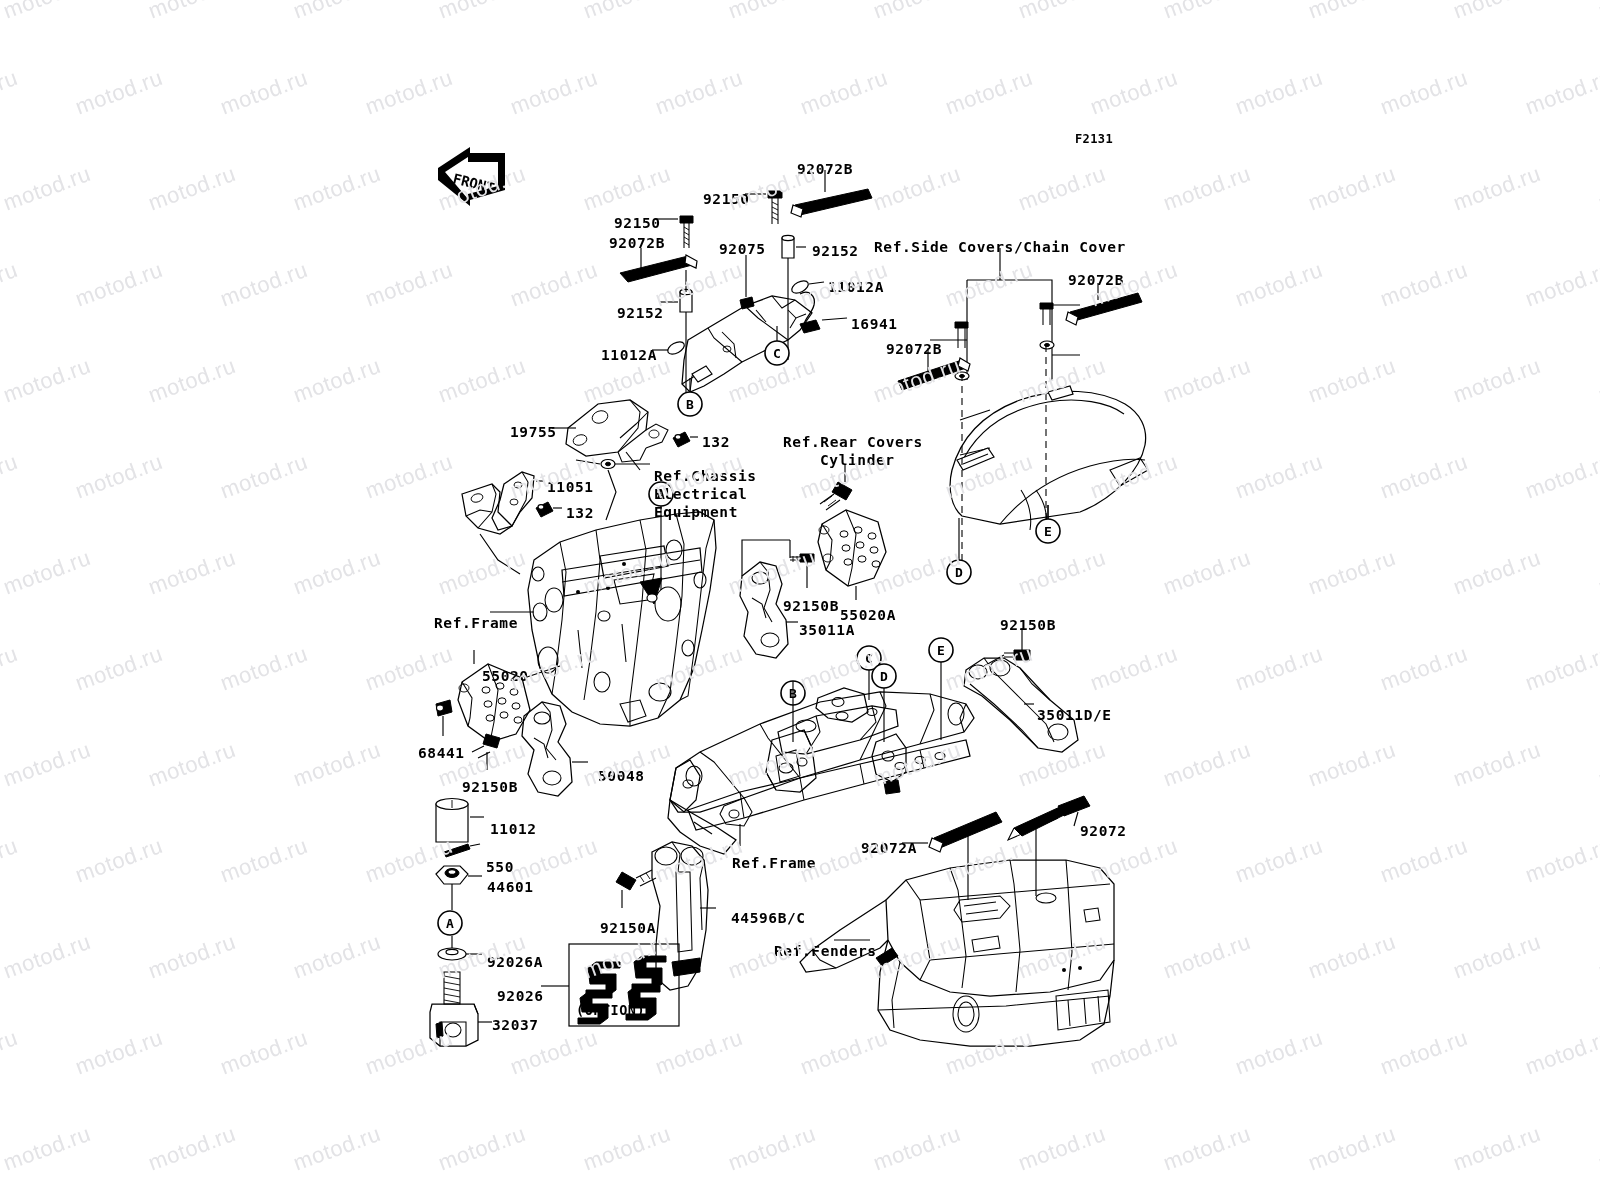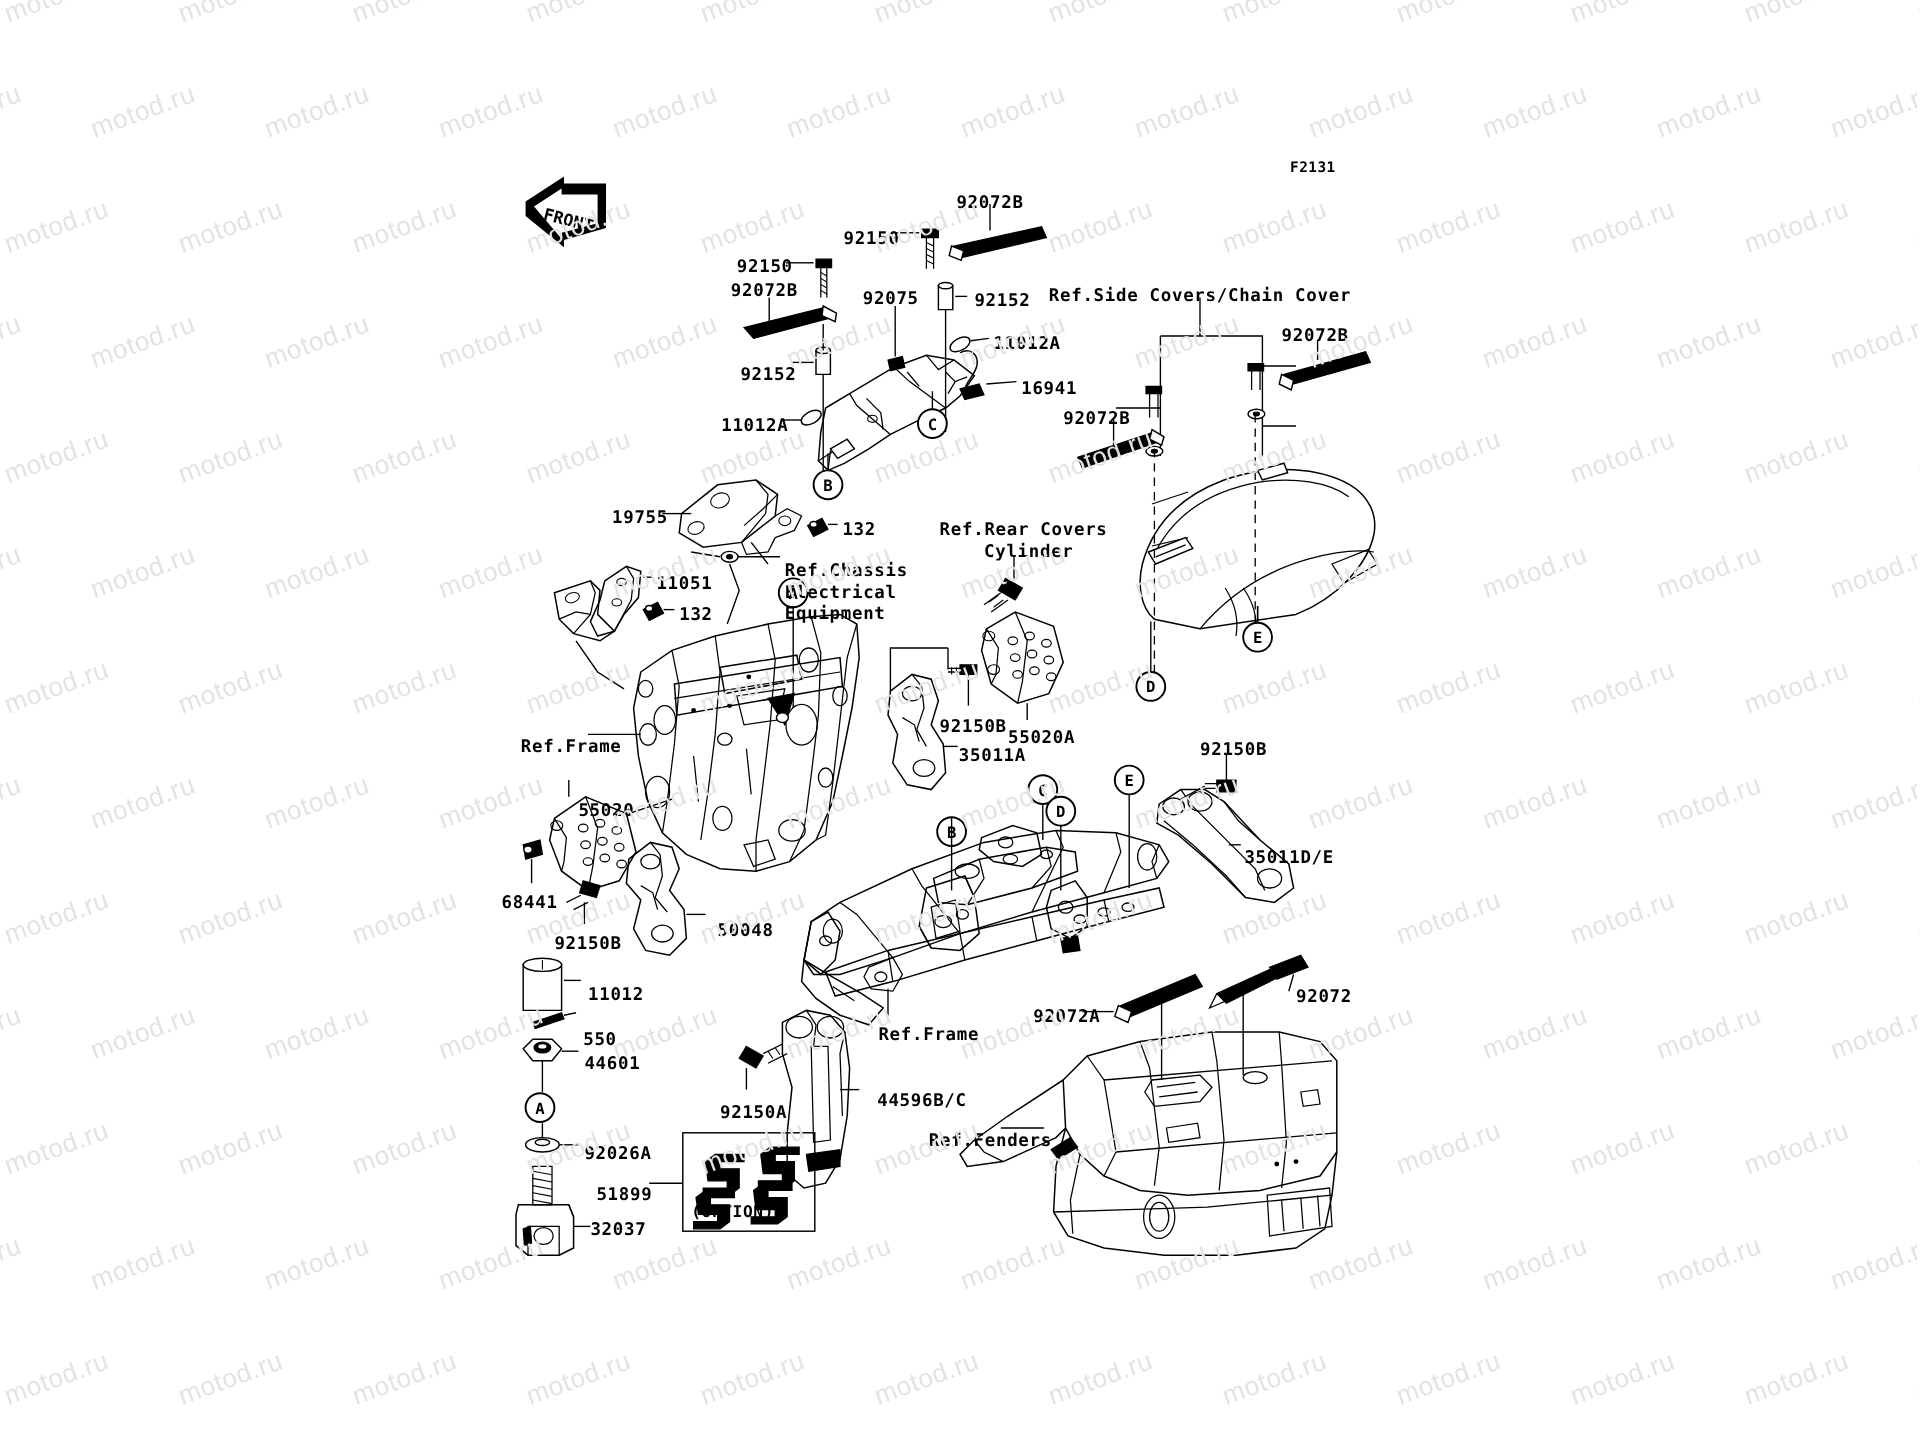--- a/index.html
+++ b/index.html
@@ -727,21 +727,21 @@
       <div class="lbl s14" style="left: 490px; top: 821px;">11012</div>
       <div class="lbl s14" style="left: 861px; top: 840px;">92072A</div>
       <div class="lbl s14" style="left: 1080px; top: 823px;">92072</div>
       <div class="lbl s14" style="left: 486px; top: 846px; margin-top: 13px;">550</div>
       <div class="lbl s14" style="left: 732px; top: 855px;">Ref.Frame</div>
       <div class="lbl s14" style="left: 487px; top: 879px;">44601</div>
       <div class="lbl s14" style="left: 731px; top: 910px;">44596B/C</div>
       <div class="lbl s14" style="left: 600px; top: 920px;">92150A</div>
       <div class="lbl s14" style="left: 774px; top: 943px;">Ref.Fenders</div>
       <div class="lbl s14" style="left: 487px; top: 954px;">92026A</div>
-      <div class="lbl s14" style="left: 497px; top: 988px;">51899</div>
+      <div class="lbl s14" style="left: 497px; top: 988px;">92026</div>
       <div class="lbl s14" style="left: 492px; top: 1017px;">32037</div>
     </div>
 
   <div class="lbl s11" style="left:1075px;top:132px;">F2131</div>
 
   <div class="lbl s13" style="left:576px;top:1002px;">(OPTION)</div>
 
 </div>
 
 </body></html>

